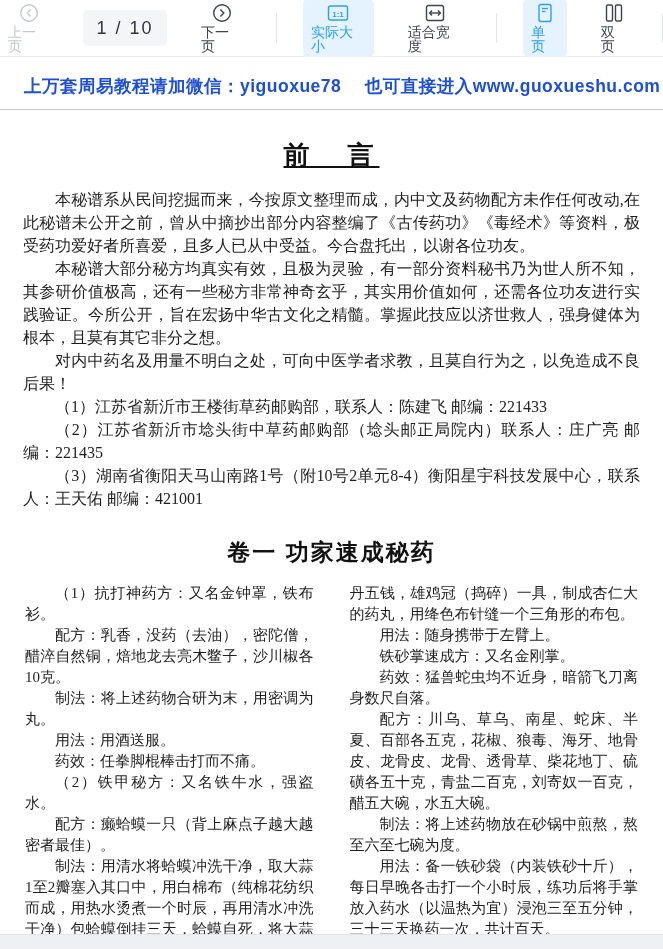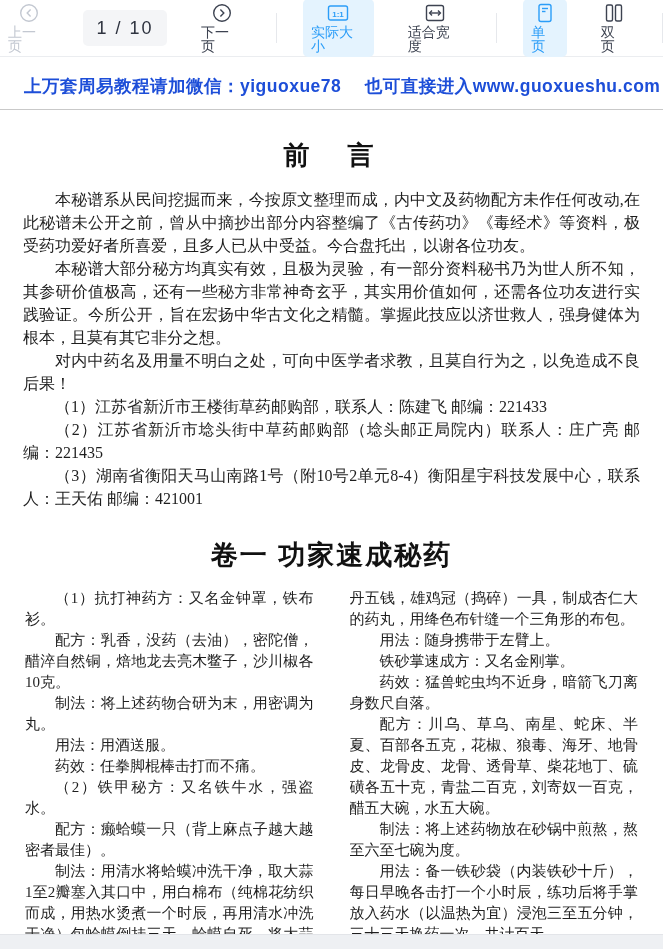--- a/index.html
+++ b/index.html
@@ -72,35 +72,36 @@
     color: #1e1e1e;
   }
   .preface-title {
     text-align: center;
     font-family: "Liberation Sans", sans-serif;
     font-weight: bold;
     font-size: 26px;
     color: #111;
     letter-spacing: 6px;
     margin-top: 28px;
+    text-decoration: underline;
   }
   .preface-body {
     padding: 0 23px;
     margin-top: 15px;
     font-size: 16px;
     line-height: 23px;
     text-align: justify;
   }
   .para { text-indent: 2em; }
   .para.noindent { text-indent: 0; }
   .section-title {
     text-align: center;
     font-family: "Liberation Sans", sans-serif;
     font-weight: bold;
-    font-size: 27px;
+    font-size: 23px;
     color: #111;
     letter-spacing: 2px;
     margin-top: 27px;
     margin-bottom: 15px;
   }
   .columns {
     display: flex;
     gap: 36px;
     padding: 0 25px;
     height: 356px;

